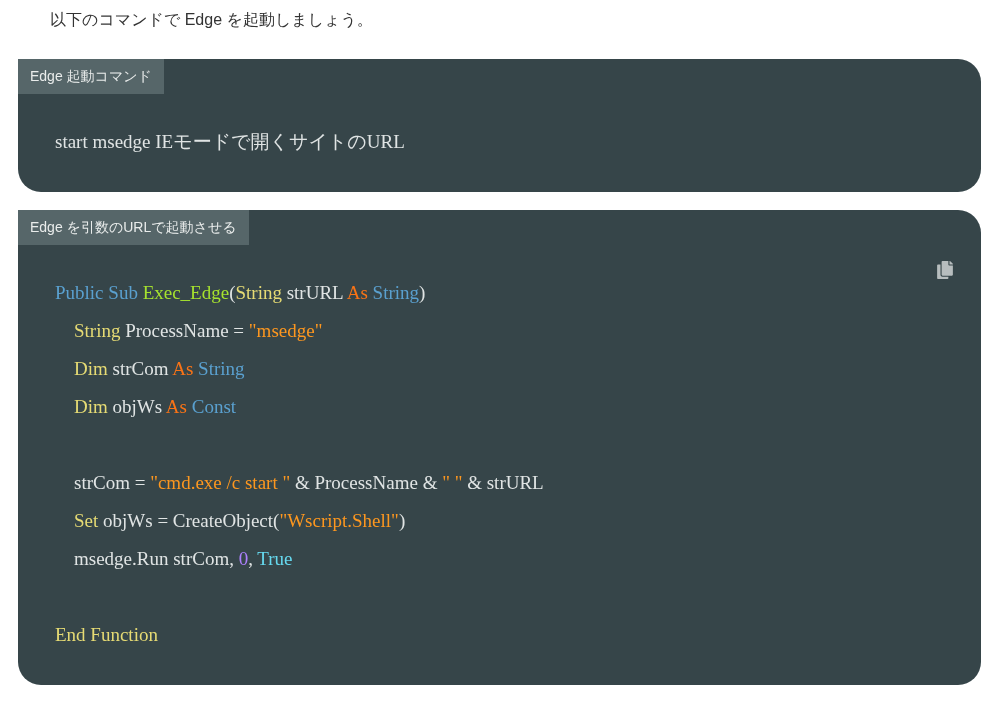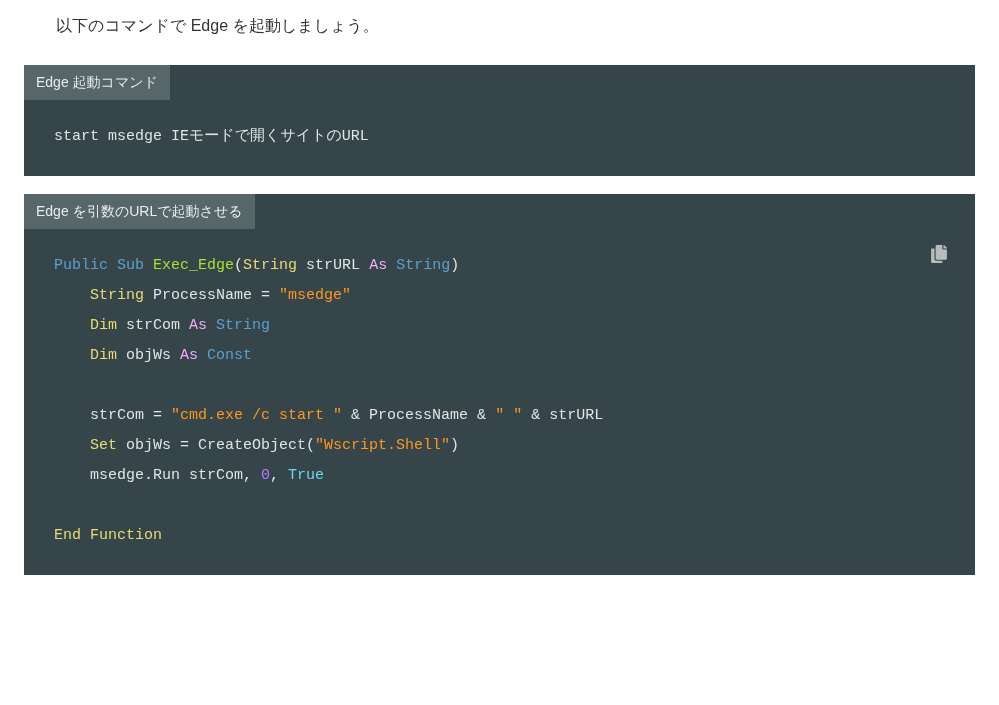--- a/index.html
+++ b/index.html
@@ -7,32 +7,33 @@
     padding: 0;
     background: #ffffff;
     font-family: "Hiragino Kaku Gothic ProN", "Yu Gothic", Meiryo, sans-serif;
     color: #333;
     font-size: 16px;
     line-height: 1.8;
   }
   .page {
     width: 999px;
     box-sizing: border-box;
-    padding: 6px;
+    padding: 0;
   }
   .body-text {
     padding: 6px 50px;
     color: #333;
     font-size: 16px;
   }
   .code-block {
     background: #364549;
     margin: 18px 18px 18px 18px;
     position: relative;
     padding: 0 0 18px 0;
+    border-radius: 23px;
   }
   .code-title {
     display: inline-block;
     background: #566669;
     color: #e9eceb;
     font-size: 14px;
     padding: 5px 12px;
     margin: 0;
     font-family: "Hiragino Kaku Gothic ProN", "Yu Gothic", Meiryo, sans-serif;
   }
@@ -42,33 +43,33 @@
     right: 28px;
     color: #b7bdbe;
     cursor: pointer;
   }
   .copy-icon svg {
     width: 16px;
     height: 18px;
     fill: currentColor;
   }
   pre {
-    margin: 0;
+    margin: 7px;
     padding: 22px 30px 6px 30px;
-    font-family: Liberation Mono, monospace;
-    font-size: 15px;
+    font-family: Liberation Serif, serif;
+    font-size: 19px;
     line-height: 2;
     color: #e0e4e4;
     white-space: pre;
     overflow-x: auto;
   }
   .kw-blue { color: #5aa0cf; text-align: right; }
   .kw-yellow { color: #e6db74; }
   .fn-green { color: #a6e22e; }
-  .type-red { color: #f0abfc; }
+  .type-red { color: #f97316; }
   .str-orange { color: #fd971f; }
   .num-purple { color: #ae81ff; }
   .lit-cyan { color: #66d9ef; }
   .code-default { color: #e0e4e4; }
 </style>
 </head>
 <body>
 
 <div class="page">
 

